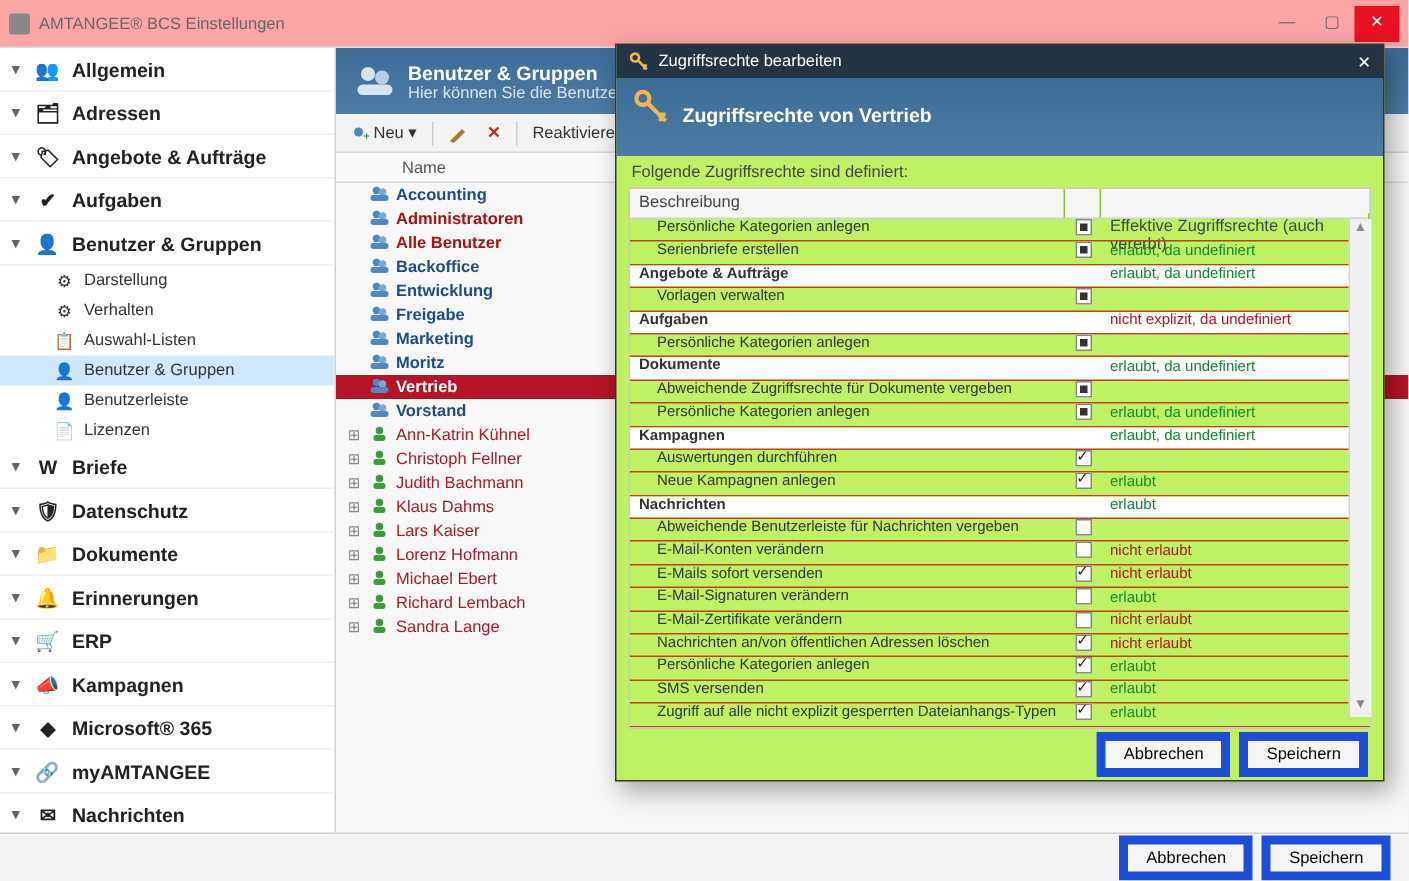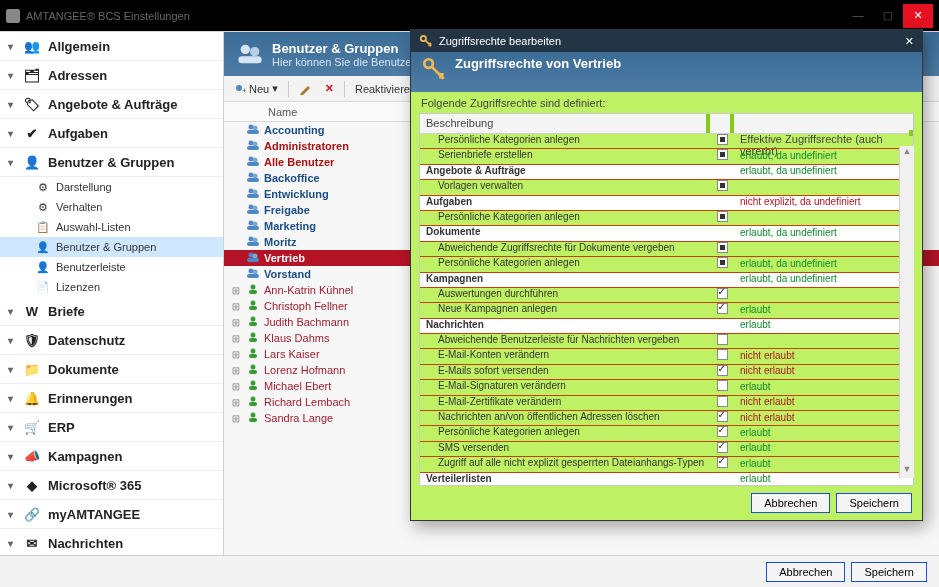--- a/index.html
+++ b/index.html
@@ -1,19 +1,19 @@
 <!DOCTYPE html>
 <html><head>
 <meta charset="utf-8">
 <style>
   * { box-sizing: border-box; margin: 0; padding: 0; }
   body { font-family: "Segoe UI", Tahoma, sans-serif; font-size: 12px; color: #333; background: #f0f0f0; overflow: hidden; width: 939px; height: 587px; position: relative; }
 
   
-  .titlebar { height: 32px; background: #000000; border-bottom: 1px solid #d8d8d8; display: flex; align-items: center; padding: 0 6px; font-size: 11px; color: #666; }
+  .titlebar { height: 32px; background: #fca5a5; border-bottom: 1px solid #d8d8d8; display: flex; align-items: center; padding: 0 6px; font-size: 11px; color: #666; }
   .titlebar .app-icon { width: 14px; height: 14px; margin-right: 6px; background: #888; border-radius: 2px; display: inline-block; }
   .titlebar .spacer { flex: 1; }
   .titlebar .win-btn { width: 30px; height: 24px; text-align: center; line-height: 22px; color: #666; cursor: pointer; }
   .titlebar .win-close { background: #e81123; color: #fff; }
 
   .main-body { display: flex; height: calc(100% - 24px - 32px); }
 
   
   .sidebar { width: 224px; background: #fff; border-right: 1px solid #d0d0d0; overflow: hidden; display: flex; flex-direction: column; }
   .sidebar-scroll { overflow-y: auto; flex: 1; }
@@ -44,44 +44,44 @@
   .user-row.bold-red .uname { font-weight: 600; color: #a11; }
   .user-row.sel { background: #b41426; color: #fff; }
   .user-row.sel .uname { color: #fff; }
   .user-row.person .uname { color: #a02030; }
 
   
   .dialog { position: absolute; top: 29px; left: 410px; width: 513px; height: 492px; background: #bef264; border: 1px solid #333; box-shadow: 4px 6px 16px rgba(0,0,0,0.35); display: flex; flex-direction: column; }
   .dlg-titlebar { height: 22px; background: #233544; color: #fff; display: flex; align-items: center; padding: 0 8px; font-size: 11px; }
   .dlg-titlebar .dlg-ticon { width: 14px; height: 14px; margin-right: 6px; color: #f0b84c; }
   .dlg-titlebar .dlg-x { margin-left: auto; cursor: pointer; }
-  .dlg-header { height: 40px; background: linear-gradient(#3c6d97,#4d7ca5); color: #fff; padding: 4px 10px; display: flex; align-items: flex-start; }
+  .dlg-header { height: 52px; background: linear-gradient(#3c6d97,#4d7ca5); color: #fff; padding: 20px 10px; display: flex; align-items: flex-end; }
   .dlg-header .dhicon { width: 26px; height: 26px; margin-right: 8px; color: #f0b84c; }
   .dlg-header .dtitle { font-size: 13px; font-weight: 600; }
   .dlg-header .dsub { font-size: 10px; color: #d7e5f2; }
   .dlg-info { padding: 5px 10px 4px; font-size: 11px; color: #444; }
   .dlg-grid { flex: 1; border: 1px solid #c8c8c8; margin: 0 8px; overflow: hidden; display: flex; flex-direction: column; }
   .dlg-grid-head { height: 20px; display: flex; background: #f5f5f5; border-bottom: 1px solid #d0d0d0; font-size: 11px; color: #444; }
-  .dlg-grid-head > div { border-right: 4px solid #84cc16; padding: 3px 6px; }
+  .dlg-grid-head > div { border-right: 1px solid #84cc16; padding: 3px 6px; }
   .dlg-grid-body { flex: 1; overflow-y: auto; position: relative; }
   .dlg-row { height: 15.4px; display: flex; align-items: flex-start; font-size: 10px; border-bottom: 1px solid #c2410c; }
   .dlg-row.cat { font-weight: 600; background: #fff; }
   .dlg-row > div { padding: 0 6px; overflow: hidden; white-space: nowrap; }
   .c-desc { flex: 0 0 290px; }
   .dlg-row:not(.cat) .c-desc { padding-left: 18px; }
   .c-chk { flex: 0 0 24px; text-align: center; padding: 0; }
   .c-eff { flex: 1; margin-top: 16px; }
   .dlg-scroll-right { position: absolute; right: 8px; top: 116px; width: 15px; bottom: 42px; background: #f0f0f0; border-left: 1px solid #d0d0d0; }
   .eff-green { color: #12892d; }
   .eff-red { color: #b41426; }
   .cbx { width: 11px; height: 11px; border: 1px solid #888; background: #fff; display: inline-block; position: relative; }
   .cbx.checked::after { content: "✓"; position: absolute; top: -3px; left: 0; font-size: 10px; color: #222; }
   .cbx.ind::after { content: ""; position: absolute; top: 2px; left: 2px; width: 5px; height: 5px; background: #333; }
   .dlg-footer { height: 34px; display: flex; align-items: center; justify-content: flex-end; gap: 6px; padding: 0 10px; }
-  .btn { border: 1px solid #1d4ed8; background: #f5f5f5; padding: 3px 12px; font-size: 11px; cursor: pointer; }
+  .btn { border: 6px solid #1d4ed8; background: #f5f5f5; padding: 3px 12px; font-size: 11px; cursor: pointer; }
 
   .bottom-bar { position: absolute; left: 0; right: 0; bottom: 0; height: 32px; background: #f3f3f3; border-top: 1px solid #d0d0d0; display: flex; align-items: center; justify-content: flex-end; gap: 6px; padding: 0 12px; }
 
   
   .svg-i { display: inline-block; vertical-align: middle; }
 </style>
 </head>
 <body>
 
 <div class="titlebar">

